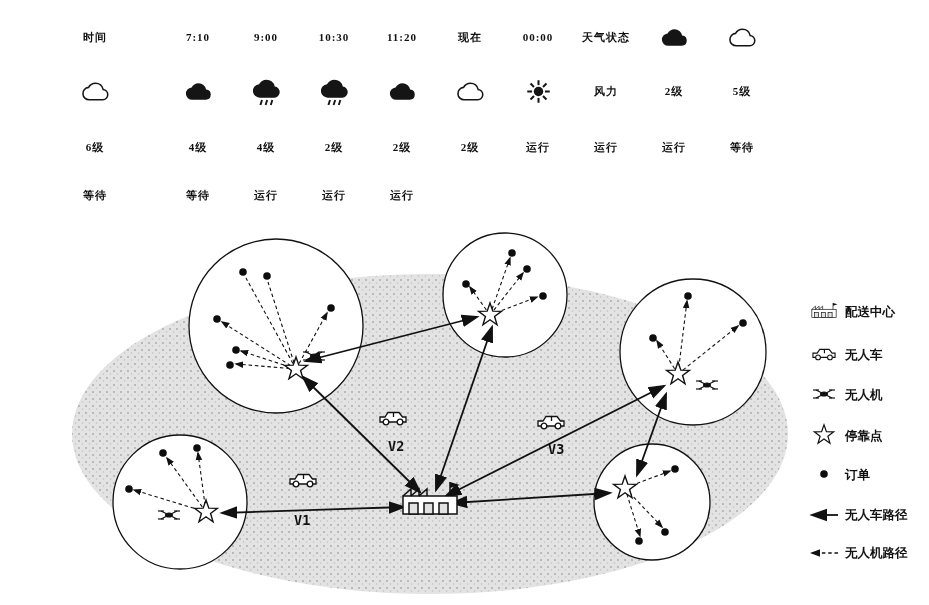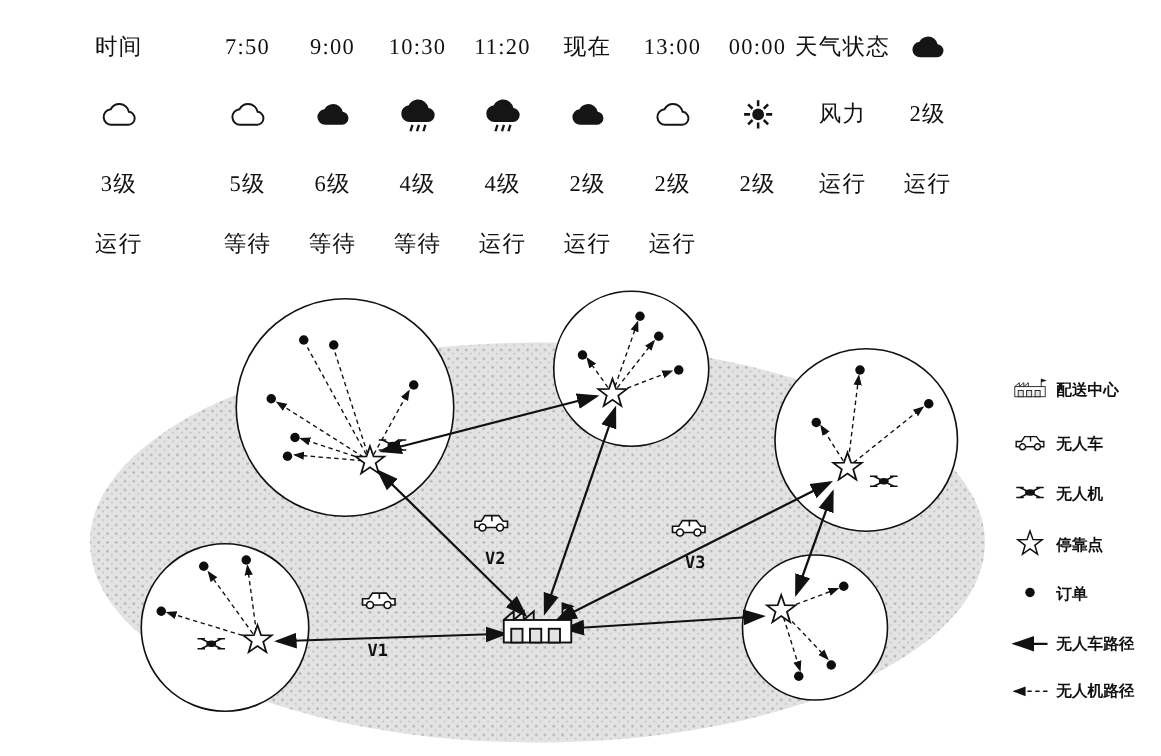--- a/index.html
+++ b/index.html
@@ -13,21 +13,21 @@
   }
   
   .weather-table{
     position:absolute;left:26px;top:14px;
     display:grid;
     grid-template-columns:138px repeat(9,68px);
     grid-template-rows:46px 62px 50px 46px;
   }
   .cell,.rlabel{
     display:flex;align-items:center;justify-content:center;
-    font-size:18px;font-weight:400;letter-spacing:1px;
+    font-size:11px;font-weight:700;letter-spacing:1px;
     white-space:nowrap;
   }
   
   .wcell .wi{display:none}
   .wcell[data-type="cloudy-dark"]  .wi-cloud-dark{display:block}
   .wcell[data-type="cloudy-light"] .wi-cloud-light{display:block}
   .wcell[data-type="rain"]         .wi-rain{display:block}
   .wcell[data-type="sunny"]        .wi-sun{display:block}
   
   .diagram{
@@ -66,26 +66,25 @@
       <line x1="16" y1="16" x2="19.1" y2="19.1"></line>
       <line x1="4.9" y1="19.1" x2="8" y2="16"></line>
       <line x1="16" y1="8" x2="19.1" y2="4.9"></line>
     </g>
   </defs>
 </svg>
 
 <div class="weather-table">
 
   <div class="rlabel">时间</div>
-  <div class="cell">7:50</div>
+  <div class="cell">7:10</div>
   <div class="cell">9:00</div>
   <div class="cell">10:30</div>
   <div class="cell">11:20</div>
   <div class="cell">现在</div>
-  <div class="cell">13:00</div>
   <div class="cell">00:00</div>
 
   <div class="rlabel">天气状态</div>
   <div class="cell wcell" data-type="cloudy-dark">
     <svg class="wi wi-cloud-dark" viewBox="0 0 24 24" width="31" height="25">
         <use href="#sym-cloud-dark"></use>
       </svg>
 
   </div>
   <div class="cell wcell" data-type="cloudy-light">
@@ -137,21 +136,20 @@
   </div>
   <div class="cell wcell" data-type="sunny">
 
     <svg class="wi wi-sun" viewBox="0 0 24 24" width="27" height="27">
         <use href="#sym-sun"></use>
       </svg>
   </div>
 
   <div class="rlabel">风力</div>
   <div class="cell">2级</div>
-  <div class="cell">3级</div>
   <div class="cell">5级</div>
   <div class="cell">6级</div>
   <div class="cell">4级</div>
   <div class="cell">4级</div>
   <div class="cell">2级</div>
   <div class="cell">2级</div>
   <div class="cell">2级</div>
 
   <div class="cell">运行</div>
   <div class="cell">运行</div>

